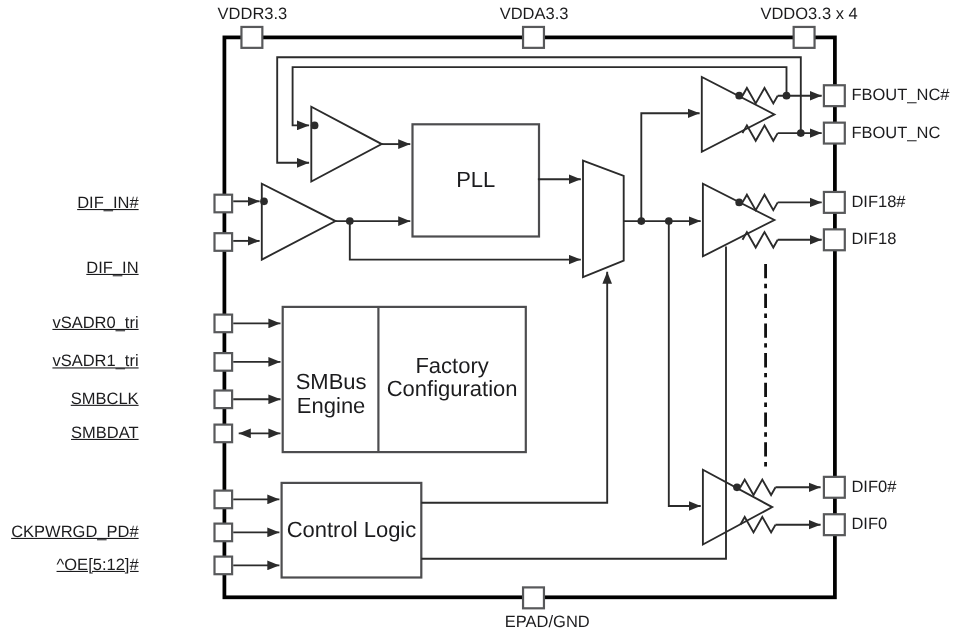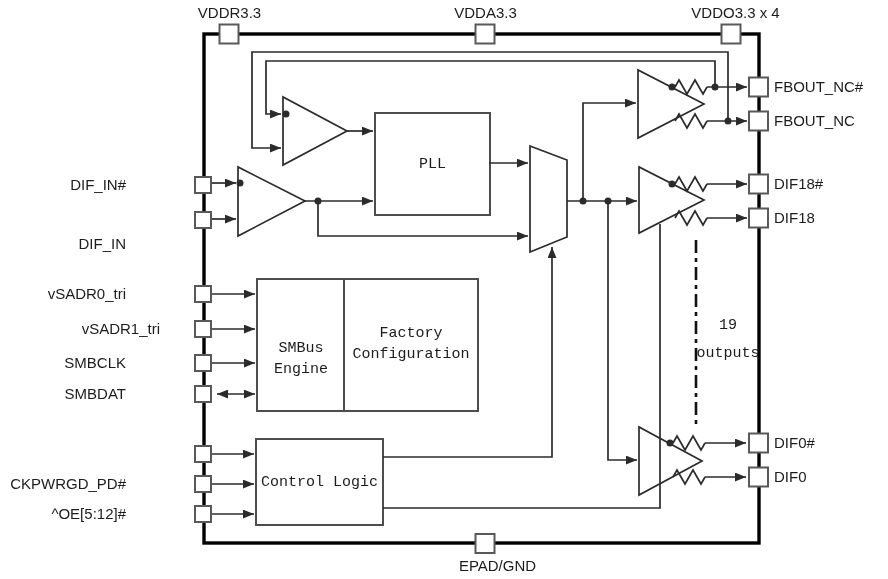--- a/index.html
+++ b/index.html
@@ -20,23 +20,23 @@
   svg{position:absolute;left:0;top:0;}
   .w{fill:none;stroke:var(--line);stroke-width:1.7;}
   .thick{fill:none;stroke:#000;stroke-width:3.4;}
   .box{fill:#fff;stroke:var(--box-border);stroke-width:2;}
   .tri{fill:#fff;stroke:var(--line);stroke-width:1.7;stroke-linejoin:miter;}
   .pin{fill:#fff;stroke:var(--pin-border);stroke-width:2;}
   .dot{fill:var(--line);stroke:none;}
   .dash{fill:none;stroke:#111;stroke-width:2.6;stroke-dasharray:13 5 4 5;}
   .lbl{position:absolute;font-size:15px;line-height:20px;white-space:nowrap;color:var(--text);}
   .lbl.r{text-align:left;}
-  .lbl.l{text-align:left;}
+  .lbl.l{text-align:left;text-decoration:underline;}
   .lbl.c{text-align:center;white-space:normal;}
-  .blk{position:absolute;font-size:15px;line-height:21px;text-align:center;color:var(--text);font-family:Liberation Mono, monospace;}
+  .blk{position:absolute;font-size:20px;line-height:21px;text-align:center;color:var(--text);}
 </style>
 </head>
 <body>
 
 <div id="stage">
 
   <svg width="888" height="579" viewBox="0 0 888 579">
     <defs>
       <marker id="arr" markerUnits="userSpaceOnUse" markerWidth="11" markerHeight="9" viewBox="0 0 10 8" refX="10" refY="4" orient="auto-start-reverse">
         <path d="M0,0 L10,4 L0,8 z" style="fill:var(--line)"></path>
@@ -126,36 +126,32 @@
   </svg>
 
   <div class="lbl c" style="left:162px;top:3px;width:135px;">VDDR3.3</div>
   <div class="lbl c" style="left:418px;top:3px;width:135px;">VDDA3.3</div>
   <div class="lbl c" style="left:668px;top:3px;width:135px;">VDDO3.3 x 4</div>
   <div class="lbl c" style="left:430px;top:556px;width:135px;">EPAD/GND</div>
 
   <div class="lbl l" style="right:698px;top:175px;">DIF_IN#</div>
   <div class="lbl l" style="right:698px;top:210px;margin-top:24px;">DIF_IN</div>
   <div class="lbl l" style="right:698px;top:284px;">vSADR0_tri</div>
-  <div class="lbl l" style="right:664px;top:319px;">vSADR1_tri</div>
+  <div class="lbl l" style="right:698px;top:319px;">vSADR1_tri</div>
   <div class="lbl l" style="right:698px;top:353px;margin-left:32px;">SMBCLK</div>
   <div class="lbl l" style="right:698px;top:384px;margin-left:48px;">SMBDAT</div>
   <div class="lbl l" style="right:698px;top:474px;margin-left:28px;">CKPWRGD_PD#</div>
   <div class="lbl l" style="right:698px;top:504px;">^OE[5:12]#</div>
 
   <div class="lbl r" style="left:774px;top:77px;">FBOUT_NC#</div>
   <div class="lbl r" style="left:774px;top:111px;">FBOUT_NC</div>
   <div class="lbl r" style="left:774px;top:174px;">DIF18#</div>
   <div class="lbl r" style="left:774px;top:208px;">DIF18</div>
   <div class="lbl r" style="left:774px;top:433px;">DIF0#</div>
   <div class="lbl r" style="left:774px;top:467px;">DIF0</div>
 
   <div class="blk" style="left:375px;top:154px;width:115px;">PLL</div>
   <div class="blk" style="left:258px;top:338px;width:86px;">SMBus Engine</div>
   <div class="blk" style="left:346px;top:323px;width:130px;">Factory Configuration</div>
   <div class="blk" style="left:256px;top:472px;width:127px;">Control Logic</div>
 
-  <div class="blk" style="left:692px;top:312px;width:72px;line-height:28px;">
-    <span>19</span><br>
-    <span>outputs</span>
-  </div>
 
 </div>
 
 </body></html>

